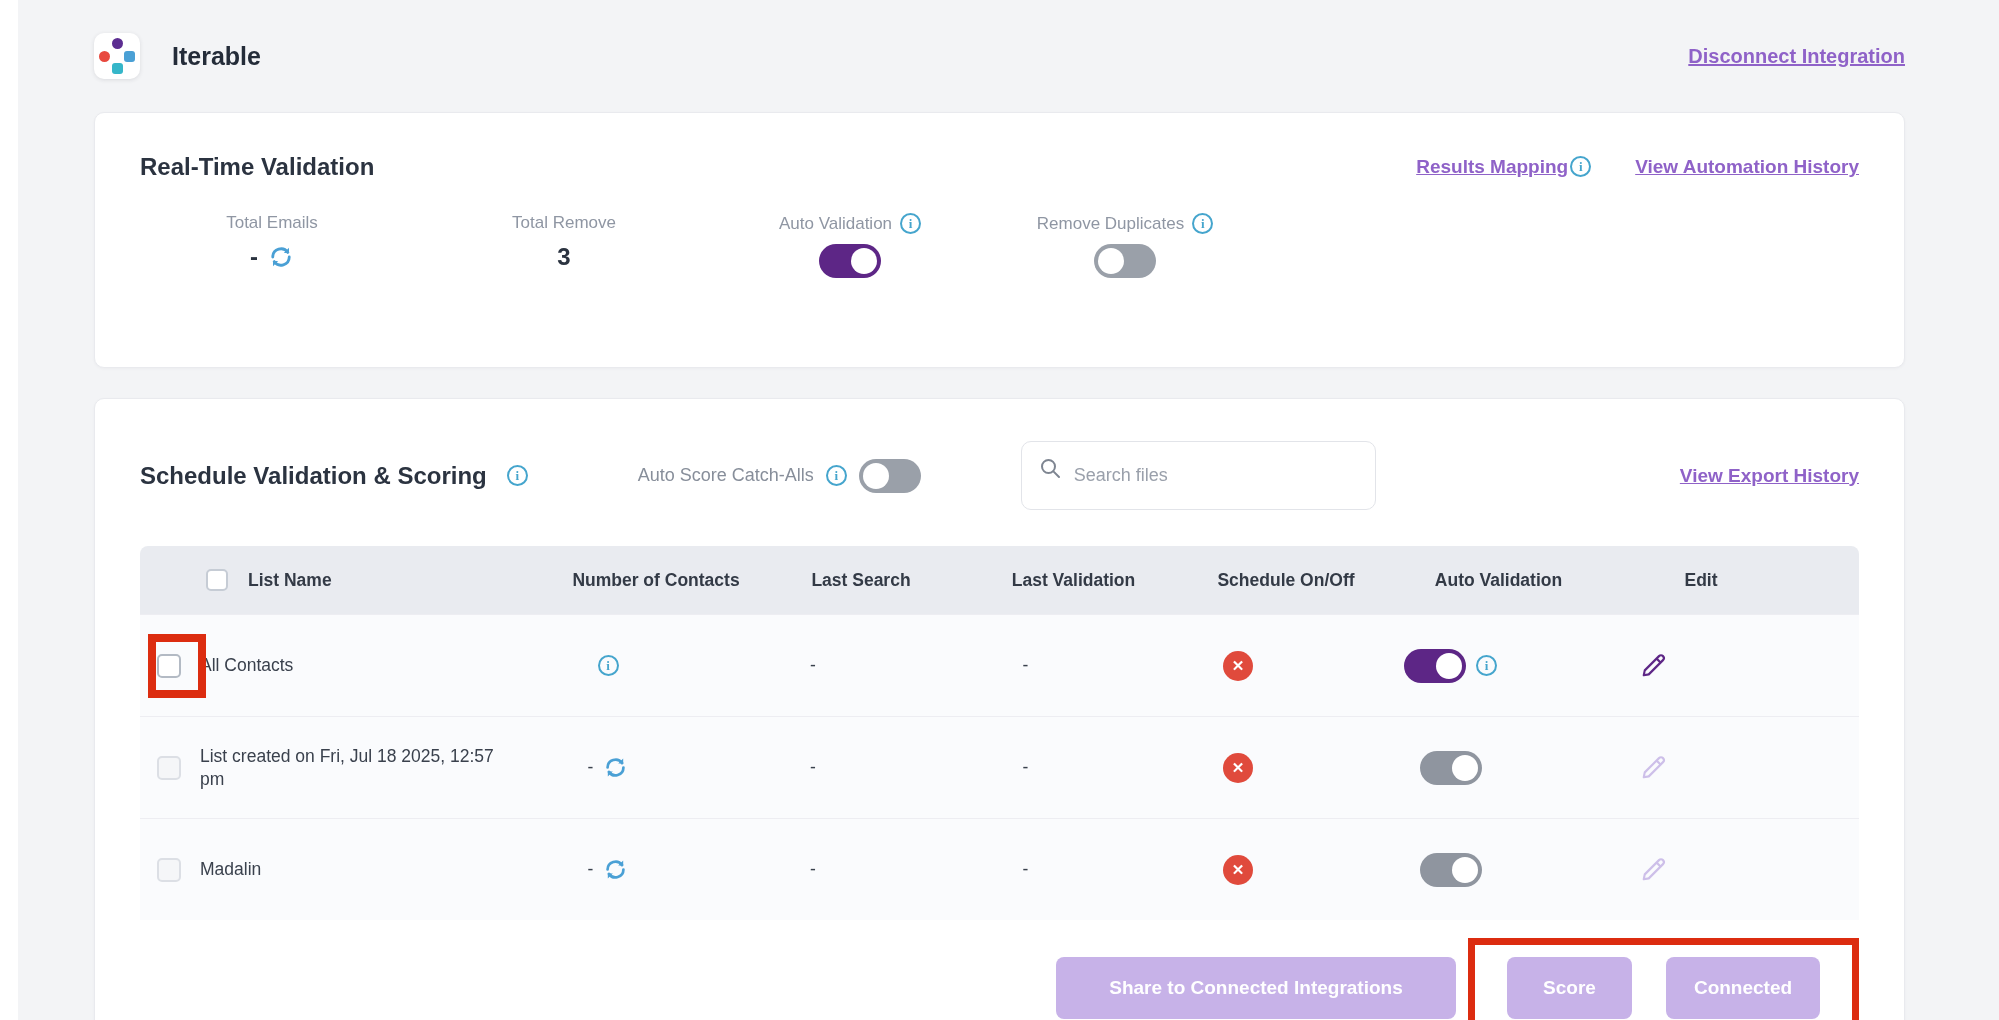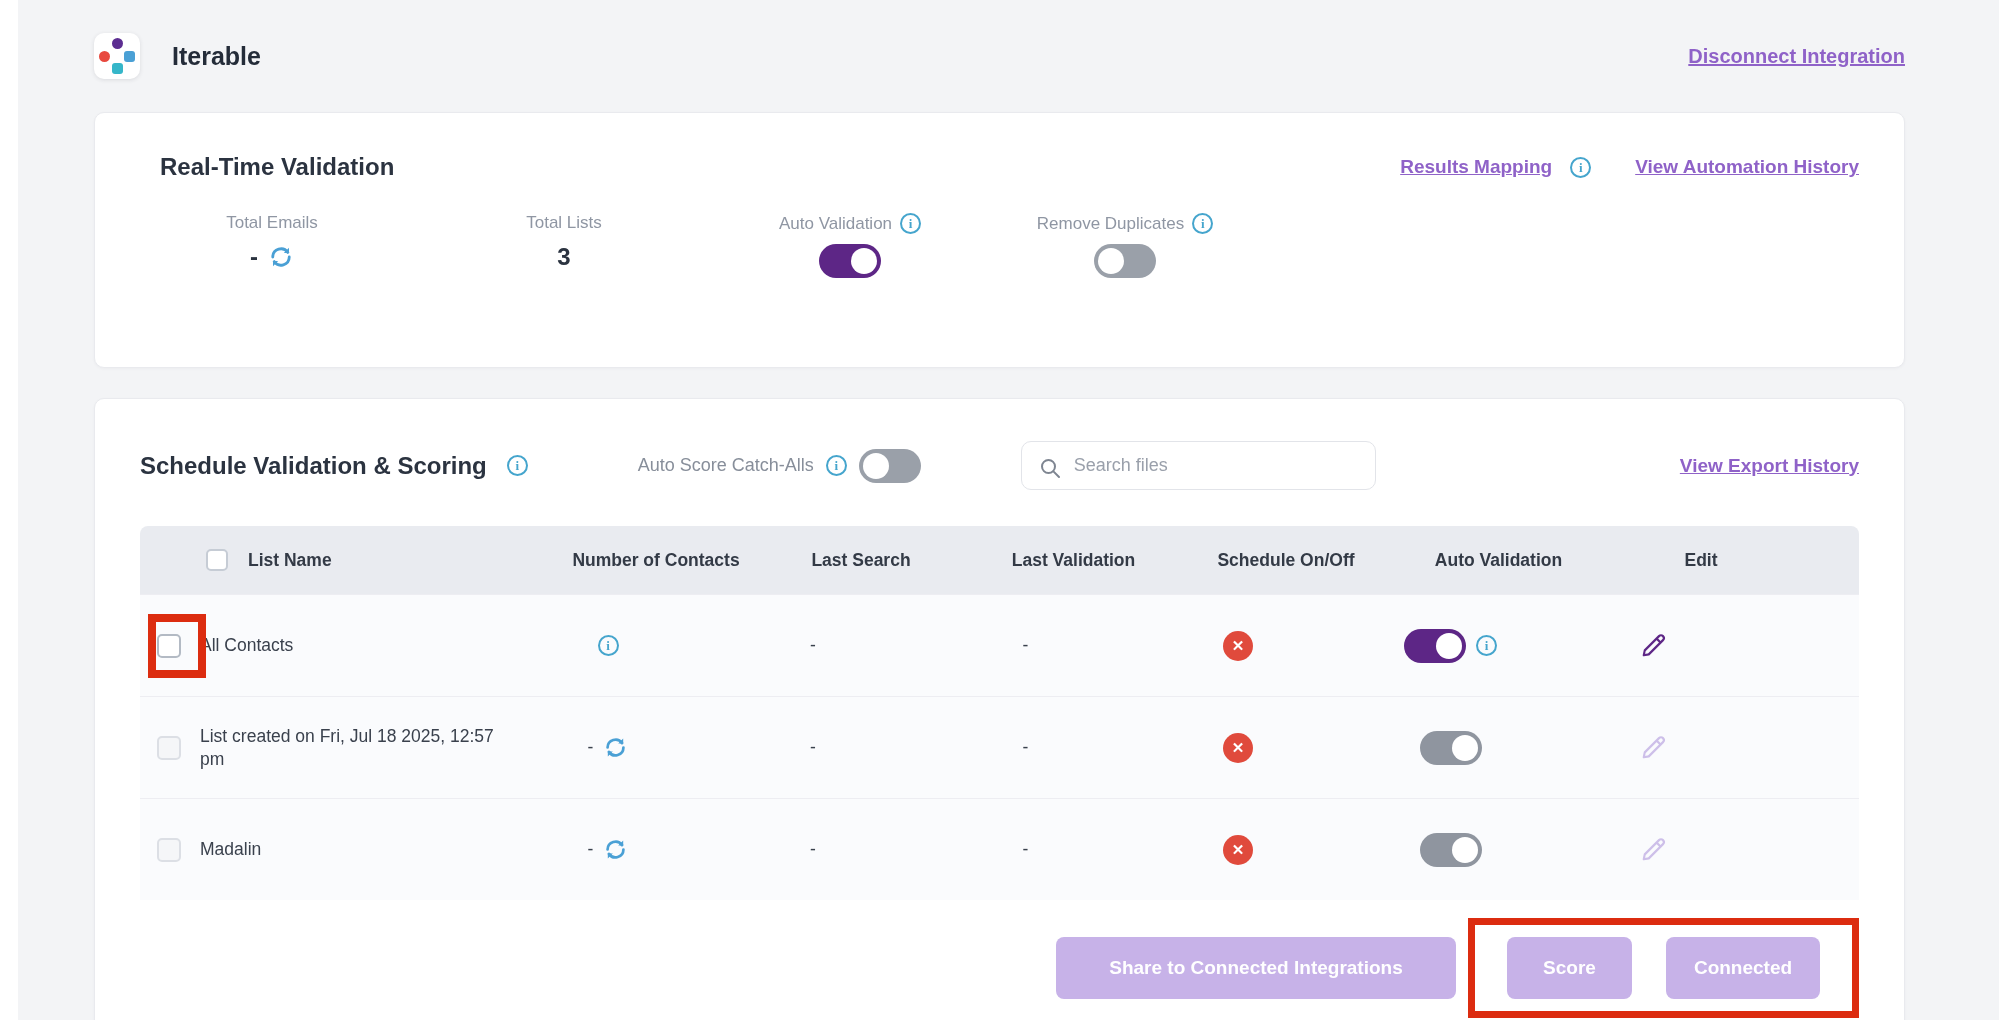--- a/index.html
+++ b/index.html
@@ -24,24 +24,24 @@
   .app-title { font-size:25px; font-weight:700; color:#242c39; margin:0 0 0 32px; }
   .plink { color:#8f62c8; font-weight:700; text-decoration:underline; cursor:pointer; }
   .disconnect { margin-left:auto; font-size:20px; }
 
   
   .card { background:#ffffff; border:1px solid #e9eaee; border-radius:10px;
           margin:0 94px; box-shadow:0 1px 3px rgba(50,50,80,.04); }
   .card1 { padding:40px 45px 46px 45px; }
   .card2 { margin-top:30px; padding:42px 45px 24px 45px; }
 
-  .card-head { display:flex; align-items:center;margin-left:20px; }
+  .card-head { display:flex; align-items:center; }
   .card-title { font-size:24px; font-weight:700; color:#2b3340; margin:0; }
   .head-links { margin-left:auto; display:flex; align-items:center; gap:44px; font-size:19px; }
-  .linkwrap { display:flex; align-items:flex-end; gap:18px; }
+  .linkwrap { display:flex; align-items:flex-start; gap:2px; }
 
   
   .info { display:inline-flex; align-items:center; justify-content:center;
           width:21px; height:21px; border:2px solid #45a5cd; border-radius:50%;
           color:#45a5cd; font-size:13px; font-weight:700; flex:none; cursor:pointer;
           font-family:"Liberation Serif", serif; }
 
   
   .toggle { position:relative; width:62px; height:34px; border-radius:17px; display:inline-block; cursor:pointer; flex:none; }
   .toggle .knob { position:absolute; top:4px; width:26px; height:26px; border-radius:50%; background:#fff; }
@@ -57,21 +57,21 @@
   .stat-value { margin-top:10px; font-size:24px; font-weight:700; color:#2b3340;
                 display:flex; justify-content:center; align-items:center; gap:10px; }
   .stat-toggle { margin-top:10px; }
   .refresh { color:#4aa0d5; display:inline-flex; }
 
   
   .c2-head { display:flex; align-items:center; }
   .c2-title-wrap { display:flex; align-items:center; gap:20px; }
   .autoscore { display:flex; align-items:center; gap:12px; margin-left:110px; }
   .autoscore-label { font-size:18px; color:#878e9a; }
-  .searchbox { position:relative; margin-left:100px; width:355px; height:49px; }
+  .searchbox { position:relative; margin-left:100px; width:355px; height:69px; }
   .searchbox input { width:100%; height:100%; border:1px solid #e2e4e9; border-radius:10px;
                      padding:0 16px 0 52px; font-size:18px; color:#3a414d; outline:none;
                      font-family:"Liberation Sans", sans-serif; background:#fff; }
   .searchbox input::placeholder { color:#9aa0ab; }
   .search-icon { position:absolute; left:17px; top:15px; display:flex; }
   .export-link { margin-left:auto; font-size:19px; }
 
   
   .table { margin-top:36px; font-size:17.5px; }
   .trow, .thead { display:grid;
@@ -142,21 +142,21 @@
             <svg width="26" height="26" viewBox="0 0 24 24" fill="none" stroke="currentColor" stroke-width="2.6" stroke-linecap="round">
               <path d="M19.6 12a7.6 7.6 0 0 1-13.9 4.2"></path>
               <path d="M4.4 12a7.6 7.6 0 0 1 13.9-4.2"></path>
               <path d="M4.6 20.6v-4.8h4.8z" fill="currentColor" stroke="none"></path>
               <path d="M19.4 3.4v4.8h-4.8z" fill="currentColor" stroke="none"></path>
             </svg>
           </span>
         </div>
       </div>
       <div class="stat s2">
-        <div class="stat-label">Total Lists</div>
+        <div class="stat-label">Total Remove</div>
         <div class="stat-value">3</div>
       </div>
       <div class="stat s3">
         <div class="stat-label">
           <span>Auto Validation</span>
           <span class="info">i</span>
         </div>
         <div class="stat-toggle">
           <span class="toggle on"><span class="knob"></span></span>
         </div>

